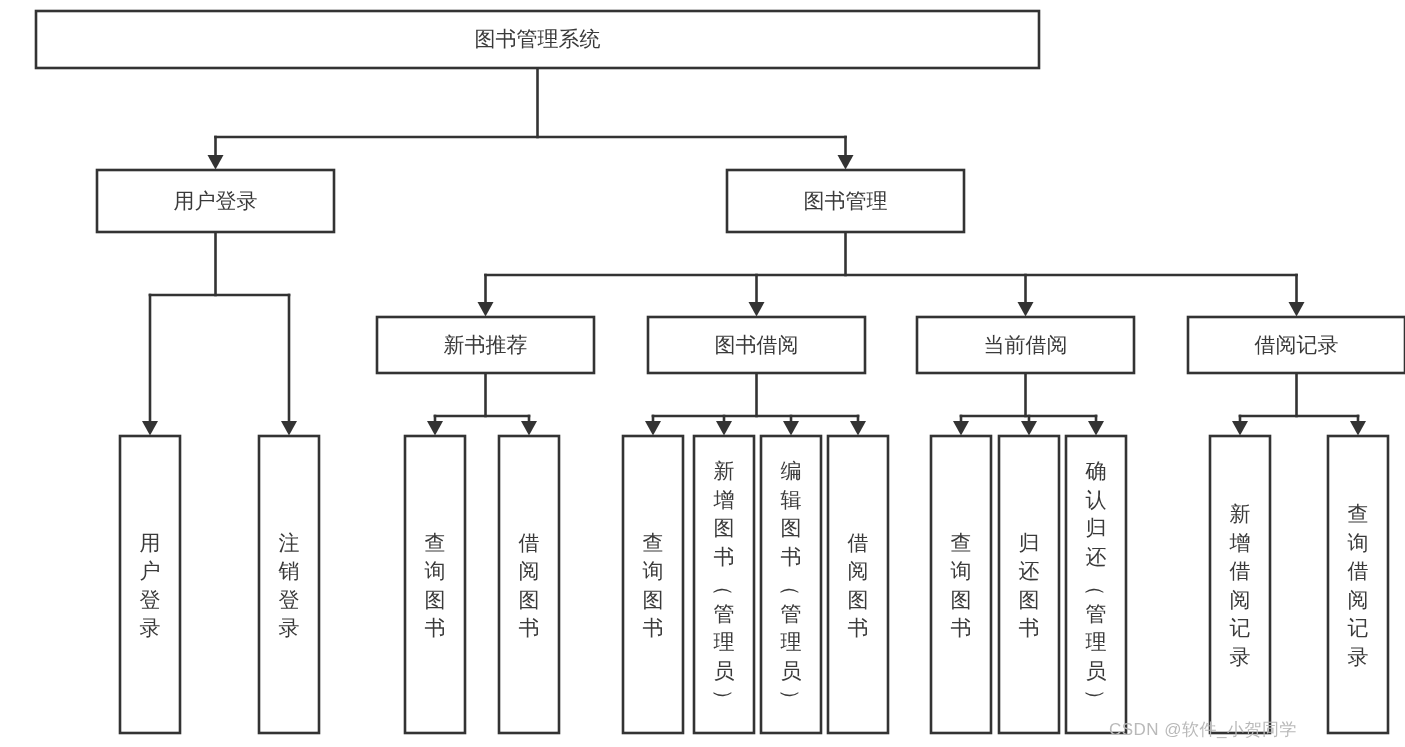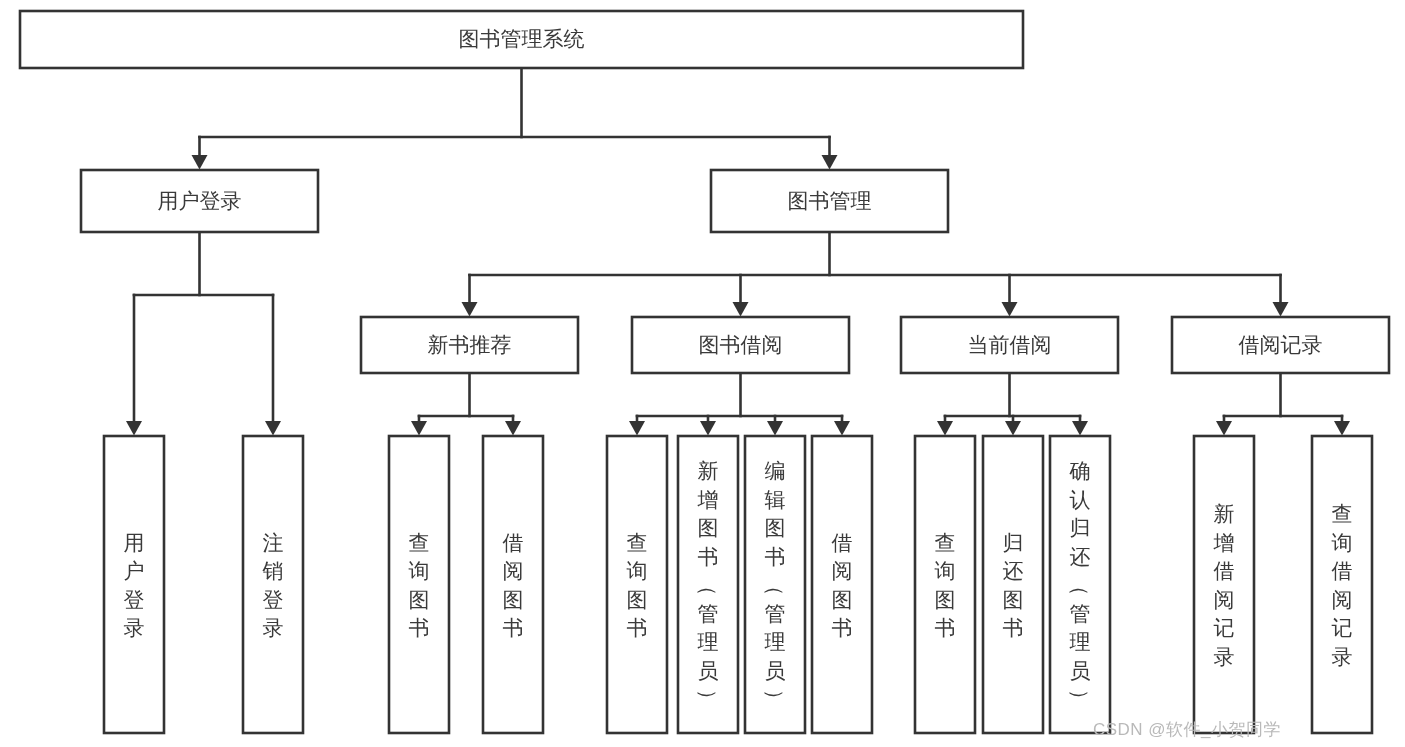--- a/index.html
+++ b/index.html
@@ -11,20 +11,21 @@
     width: 1405px;
     height: 747px;
     font-family: "Liberation Sans", "DejaVu Sans", sans-serif;
     overflow: hidden;
     position: relative;
   }
   #diagram-root {
     position: relative;
     width: 1289px;
     height: 747px;
+    margin-left: 16px;
   }
   svg#tree-svg {
     position: absolute;
     left: 0;
     top: 0;
     width: 1405px;
     height: 747px;
   }
   .node-box {
     fill: #ffffff;

